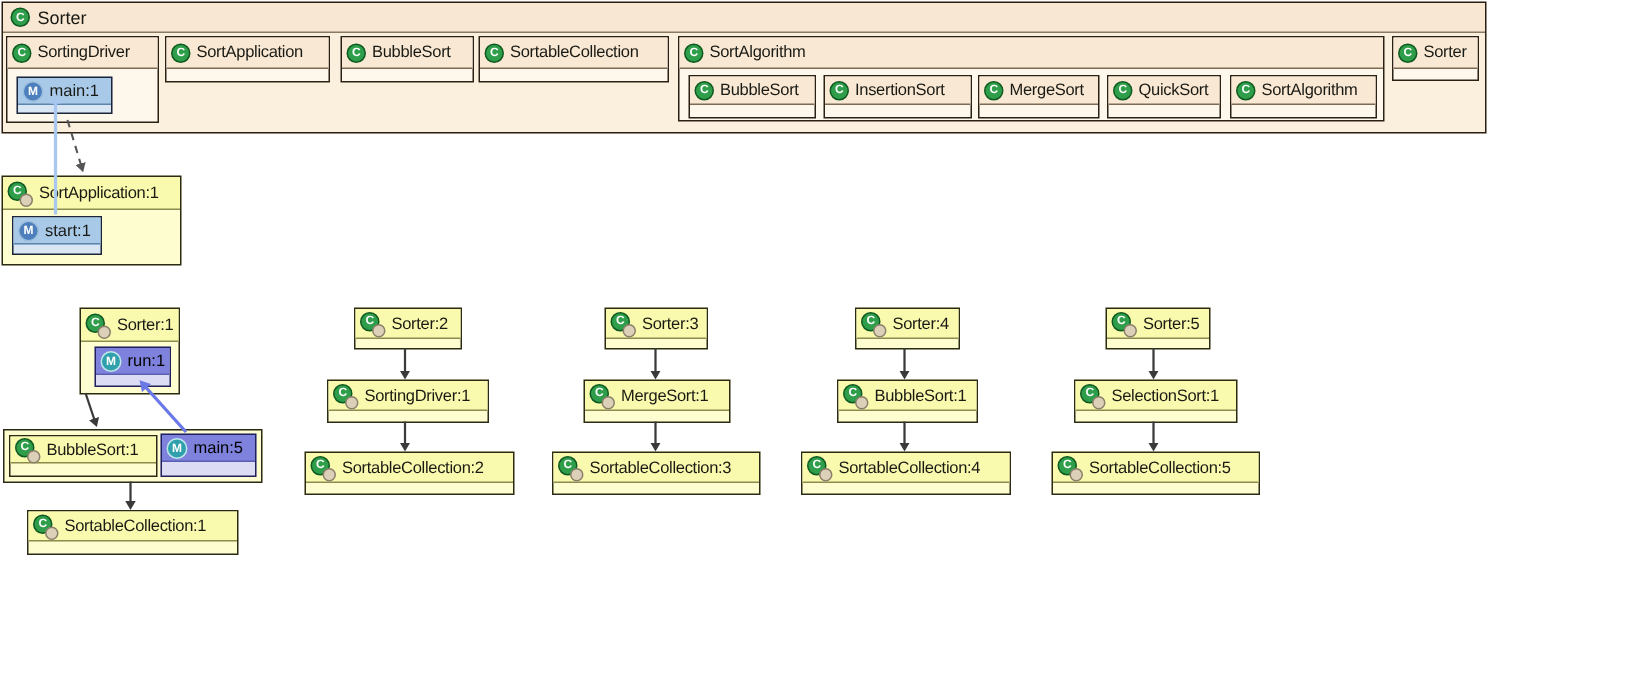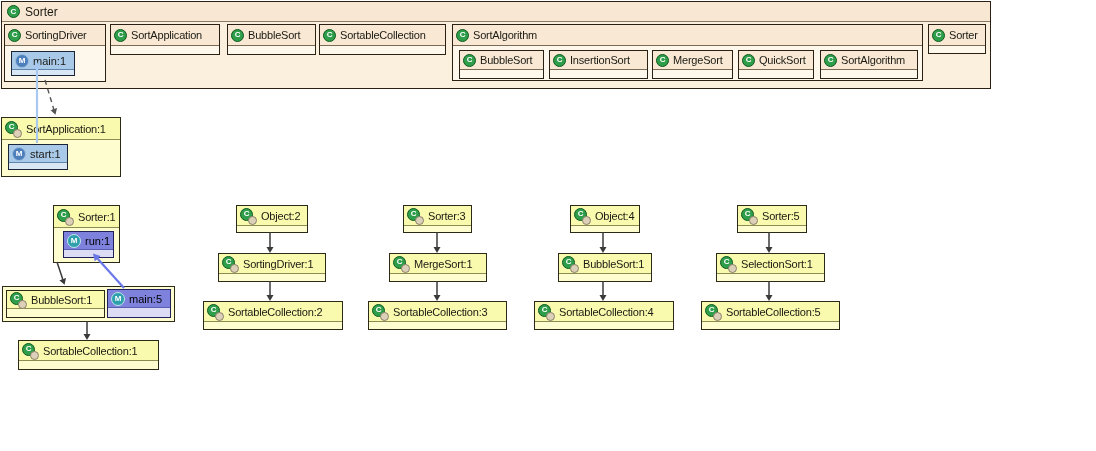--- a/index.html
+++ b/index.html
@@ -192,21 +192,21 @@
       <span>SortableCollection:1</span>
     </div>
   </div>
 
   <div class="obox" style="left:236px;top:205px;width:70px;height:26px;">
     <div class="obox-title">
       <span class="ic-obj">
           <span class="ic-c">C</span>
           <span class="mini"></span>
         </span>
-      <span>Object:2</span>
+      <span>Sorter:2</span>
     </div>
   </div>
   <div class="obox" style="left:218px;top:253px;width:106px;height:27px;">
     <div class="obox-title">
       <span class="ic-obj">
           <span class="ic-c">C</span>
           <span class="mini"></span>
         </span>
       <span>SortingDriver:1</span>
     </div>
@@ -248,21 +248,21 @@
       <span>SortableCollection:3</span>
     </div>
   </div>
 
   <div class="obox" style="left:570px;top:205px;width:68px;height:26px;">
     <div class="obox-title">
       <span class="ic-obj">
           <span class="ic-c">C</span>
           <span class="mini"></span>
         </span>
-      <span>Object:4</span>
+      <span>Sorter:4</span>
     </div>
   </div>
   <div class="obox" style="left:558px;top:253px;width:92px;height:27px;">
     <div class="obox-title">
       <span class="ic-obj">
           <span class="ic-c">C</span>
           <span class="mini"></span>
         </span>
       <span>BubbleSort:1</span>
     </div>

